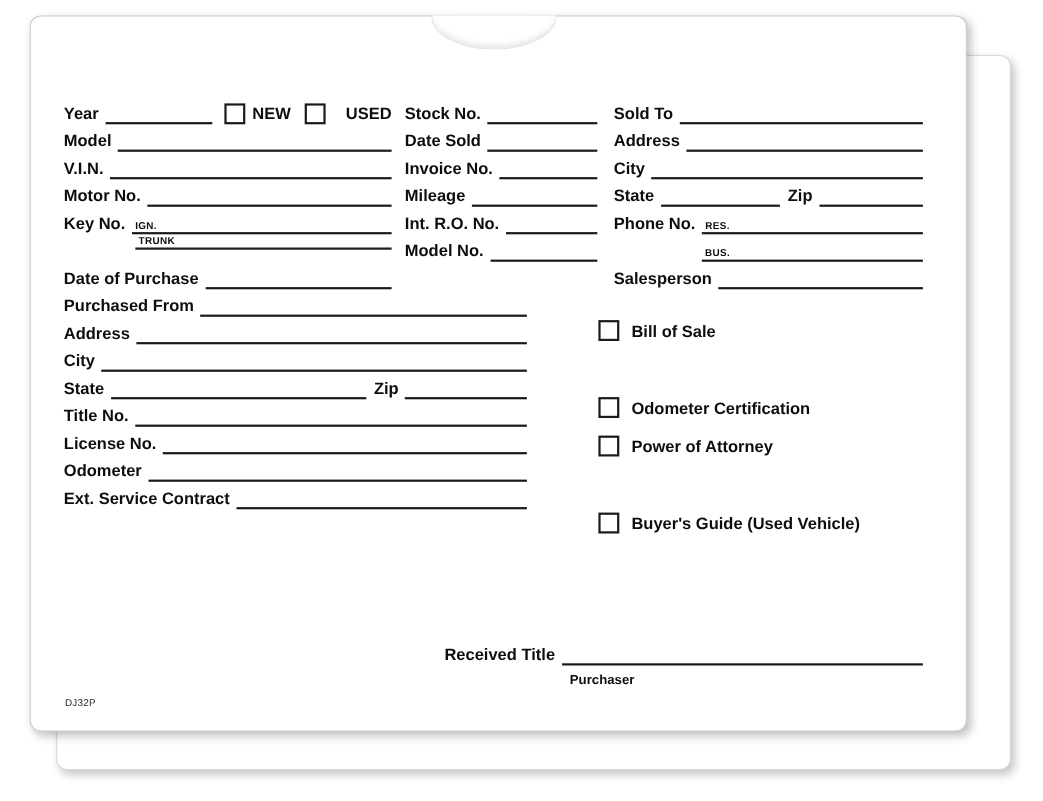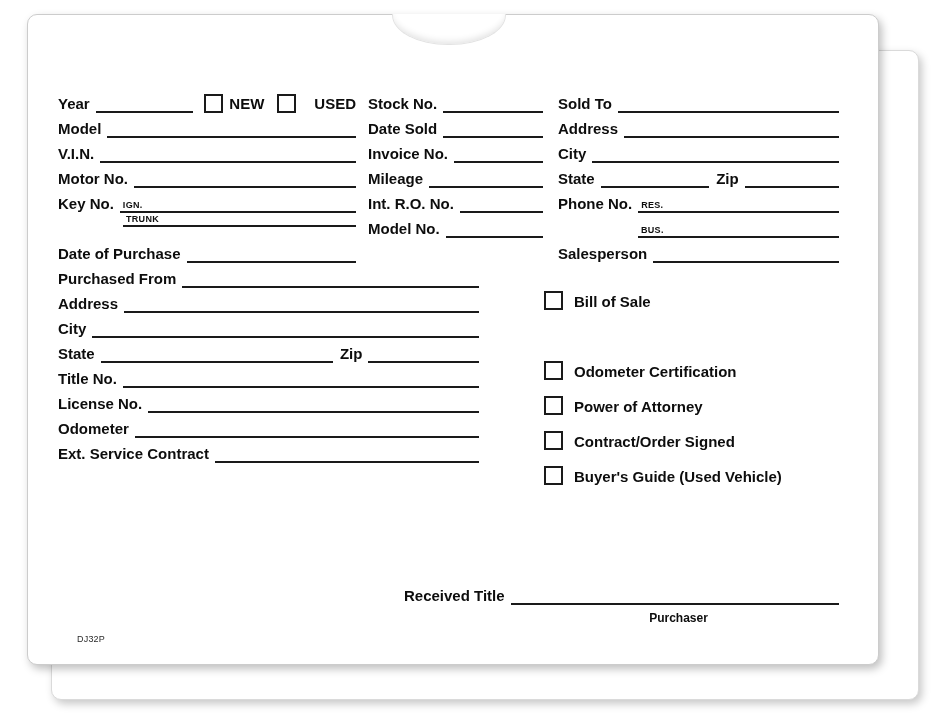--- a/index.html
+++ b/index.html
@@ -44,26 +44,26 @@
   }
   .doc{
     position:absolute;left:516px;height:20px;display:flex;align-items:flex-end;
     font-weight:bold;font-size:15px;color:#0d0d0d;white-space:nowrap;
   }
   .doc .cbl{
     width:15px;height:15px;border:2px solid #1a1a1a;background:#fff;
     margin-right:11px;flex:0 0 auto;
   }
   .purchaser{
-    position:absolute;left:490px;top:596px;width:321px;text-align:center;
+    position:absolute;left:490px;top:596px;width:321px;
     font-weight:bold;font-size:12px;color:#0d0d0d;
   }
   .code{
     position:absolute;left:31px;top:619px;
-    font-size:9px;color:#2b2b2b;font-weight:normal;letter-spacing:.2px;margin-left:18px;
+    font-size:9px;color:#2b2b2b;font-weight:normal;letter-spacing:.2px;
   }
 </style>
 </head>
 <body>
 
 <div class="back-sheet"></div>
 
 <div class="envelope">
   <div class="notch"></div>
 
@@ -271,24 +271,20 @@
     <span>Bill of Sale</span>
   </div>
   <div class="doc" style="top:345px">
     <span class="cbl"></span>
     <span>Odometer Certification</span>
   </div>
   <div class="doc" style="top:380px">
     <span class="cbl"></span>
     <span>Power of Attorney</span>
   </div>
-  <div class="doc" style="top:415px">
-    <span class="cbl"></span>
-    <span>Contract/Order Signed</span>
-  </div>
   <div class="doc" style="top:450px">
     <span class="cbl"></span>
     <span>Buyer's Guide (Used Vehicle)</span>
   </div>
 
   <div class="row" style="left:376px;top:570px;width:435px">
     <span class="lbl">Received Title</span>
     <span class="line">
         <span class="val"></span>
       </span>

